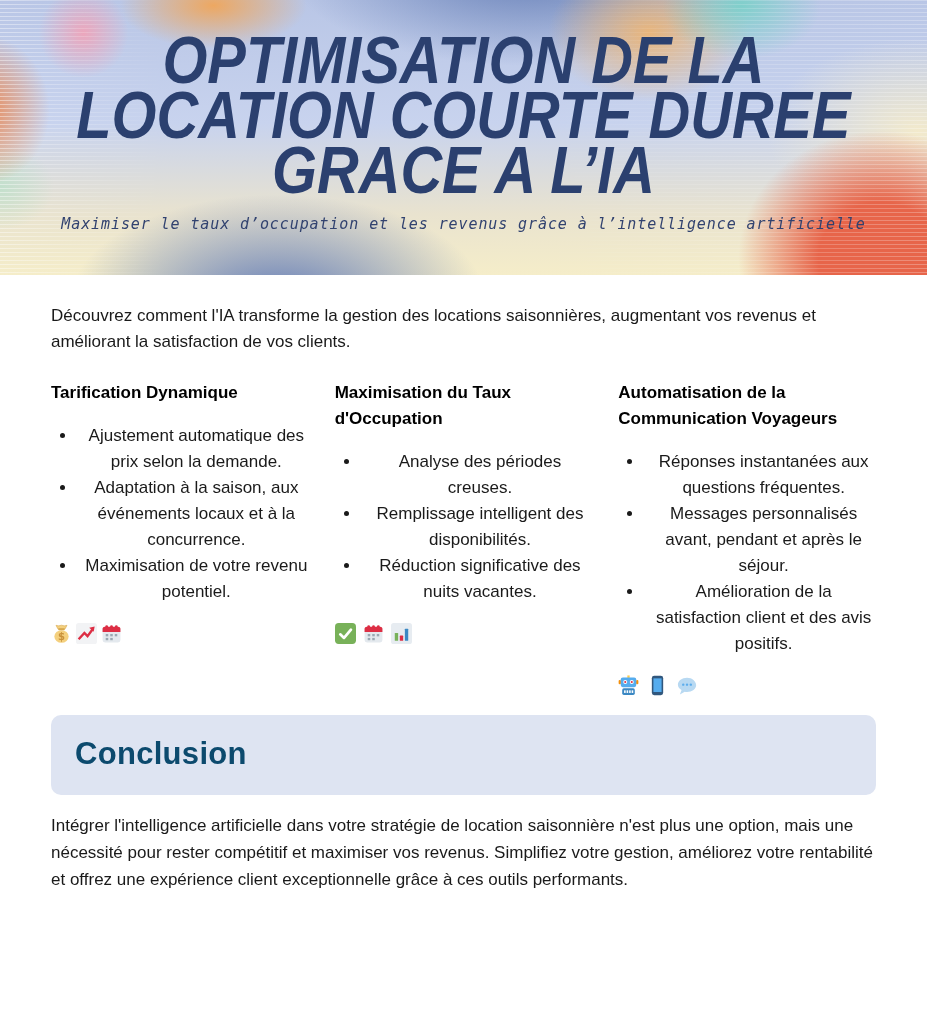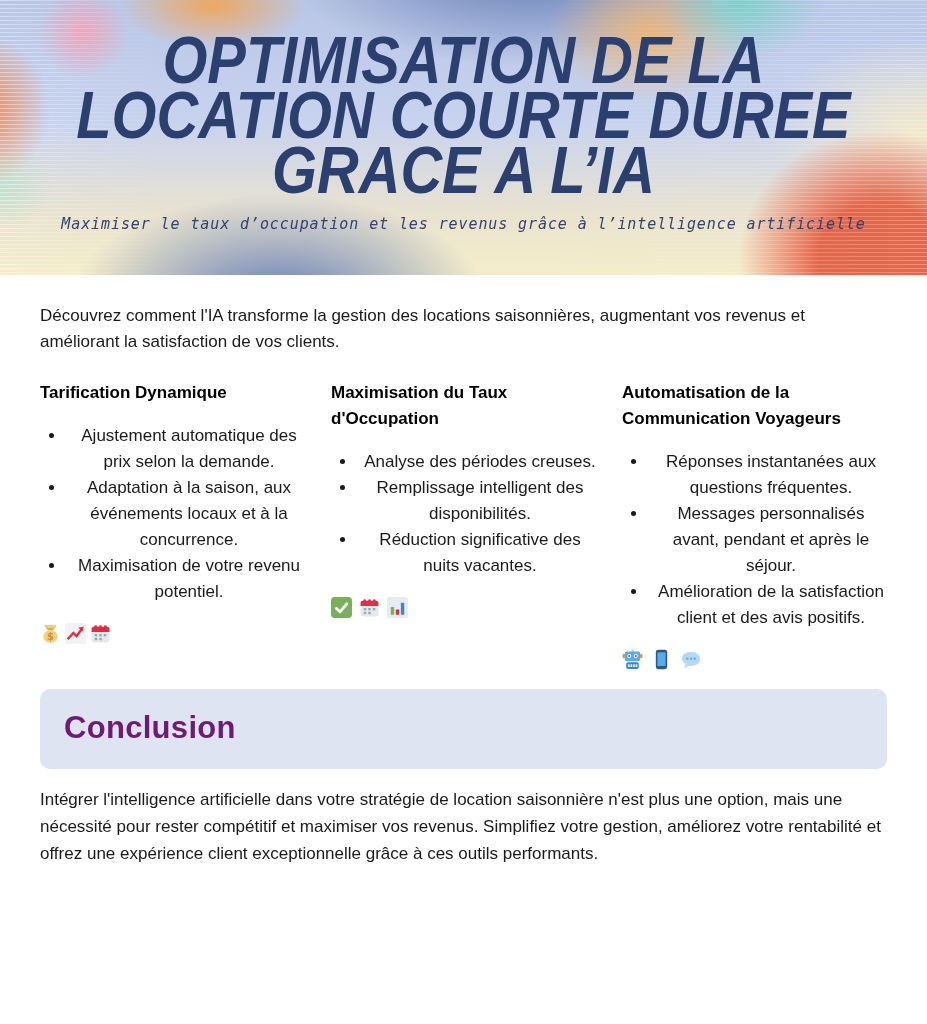--- a/index.html
+++ b/index.html
@@ -62,21 +62,21 @@
   .hero-subtitle {
     margin: 17px 0 0 0;
     font-family: "DejaVu Sans Mono", "Liberation Mono", monospace;
     font-size: 15px;
     letter-spacing: 0.9px;
     color: #31426f;
     white-space: nowrap;
   }
 
   
-  .content { padding: 0 40px; }
+  .content { padding: 0 51px; }
   .intro {
     margin: 28px 0 0 0;
     font-size: 17px;
     line-height: 26px;
   }
   .columns {
     display: grid;
     grid-template-columns: 1fr 1fr 1fr;
     column-gap: 26px;
     margin-top: 25px;
@@ -117,21 +117,21 @@
     background: #dee4f2;
     border-radius: 10px;
     padding: 21px 24px 23px 24px;
   }
   .conclusion-title {
     margin: 0;
     font-size: 31px;
     line-height: 36px;
     font-weight: bold;
     letter-spacing: 0.3px;
-    color: #701a75;
+    color: #0c4a6e;
   }
 
   .final-par {
     margin: 17px 0 0 0;
     font-size: 17px;
     line-height: 27px;
   }
 </style>
 </head>
 <body>

